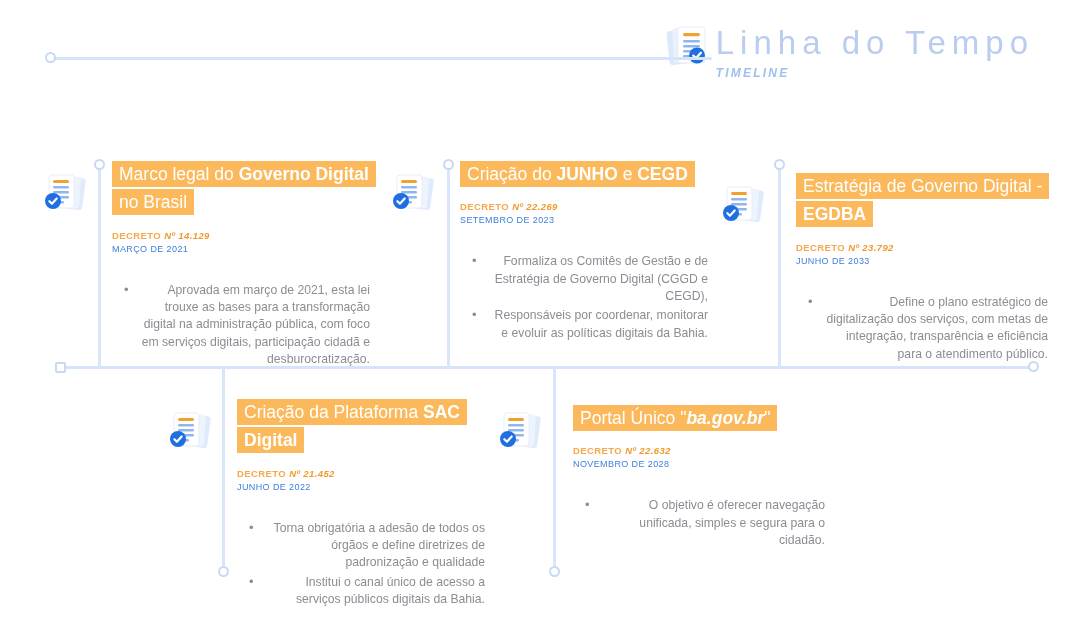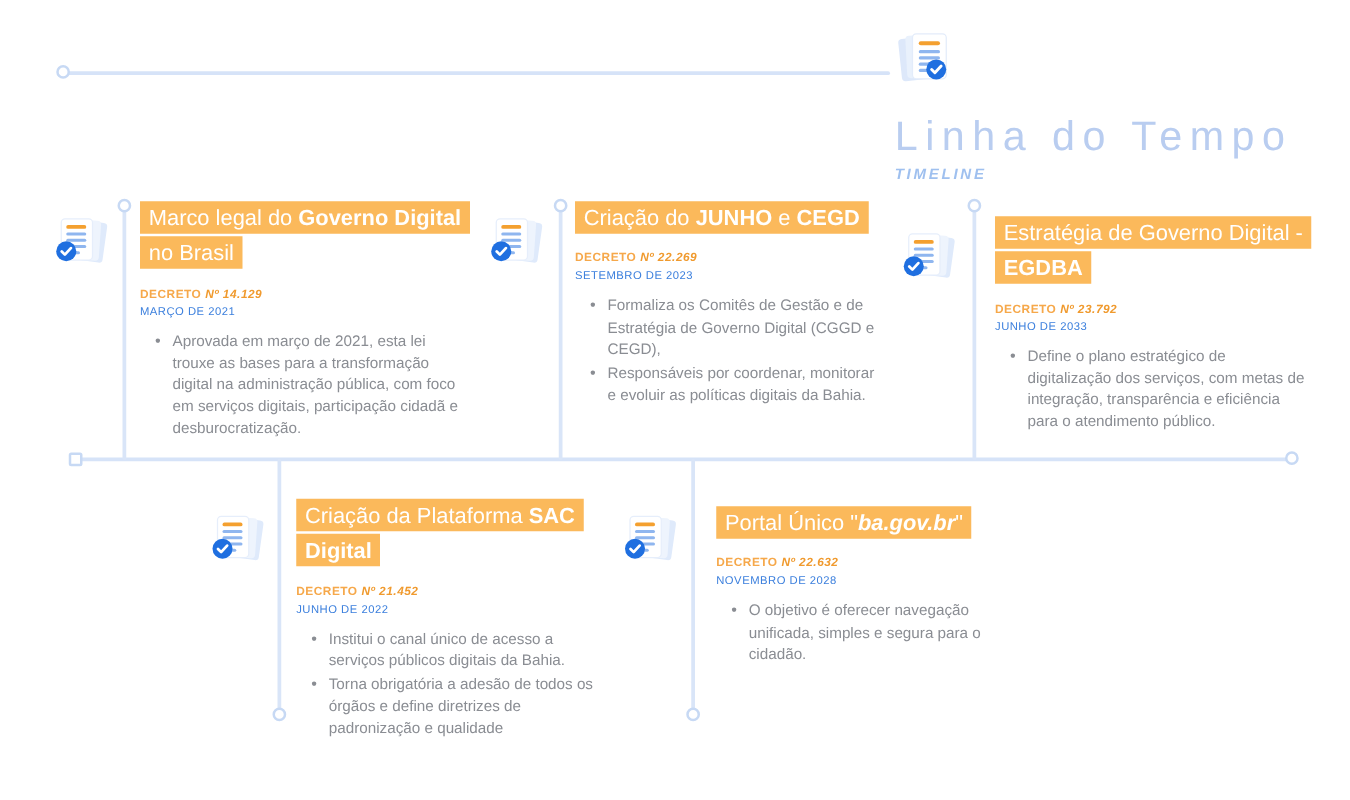--- a/index.html
+++ b/index.html
@@ -19,22 +19,20 @@
     background: #ffffff;
   }
 
   
   .header {
     position: absolute;
     top: 22px;
     right: 46px;
     display: flex;
     align-items: flex-start;
-    gap: 14px;
-    flex-direction: column;
   }
   .header-text { padding-top: 4px; }
   .header-title {
     font-size: 33px;
     letter-spacing: 6px;
     color: #b9cdf0;
     font-weight: 400;
     line-height: 1;
     white-space: nowrap;
   }
@@ -111,23 +109,24 @@
   .card-decree .num { color: #f09a2e; font-weight: 700; font-style: italic; }
   .card-date {
     margin-top: 3px;
     font-size: 9px;
     letter-spacing: 0.4px;
     font-weight: 400;
     color: #3b7fdd;
   }
 
   .card-bullets {
-    margin-top: 11px;
+    margin-top: 28px;
     padding-left: 26px;
     list-style: none;
+    text-align: right;
   }
   .card-bullets li {
     position: relative;
     font-size: 12.2px;
     line-height: 1.42;
     color: #8a8d93;
     margin-bottom: 2px;
   }
   .card-bullets li::before {
     content: "•";
@@ -301,22 +300,22 @@
     <div class="card-body" style="left:72px; top:0px; width:248px;">
       <div>
         <span class="card-title">Criação da Plataforma <b>SAC Digital</b></span>
       </div>
       <div class="card-decree">
         <span>DECRETO</span>
         <span class="num">Nº 21.452</span>
       </div>
       <div class="card-date">JUNHO DE 2022</div>
       <ul class="card-bullets">
+          <li>Torna obrigatória a adesão de todos os órgãos e define diretrizes de padronização e qualidade</li>
           <li>Institui o canal único de acesso a serviços públicos digitais da Bahia.</li>
-          <li>Torna obrigatória a adesão de todos os órgãos e define diretrizes de padronização e qualidade</li>
         </ul>
     </div>
   </div>
 
   <div class="card" style="left:495px; top:398px; width:330px;">
     <div class="card-icon" style="left:0px; top:8px;">
       <svg class="doc-svg" viewBox="0 0 52 52" xmlns="http://www.w3.org/2000/svg">
         <rect x="20" y="9" width="24" height="32" rx="3" fill="#dfeafb" transform="rotate(8 32 25)"></rect>
         <rect x="16" y="8" width="24" height="32" rx="3" fill="#eef4fd" transform="rotate(4 28 24)"></rect>
         <rect x="9" y="7" width="25" height="33" rx="3" fill="#ffffff" stroke="#e6eefb" stroke-width="1"></rect>

